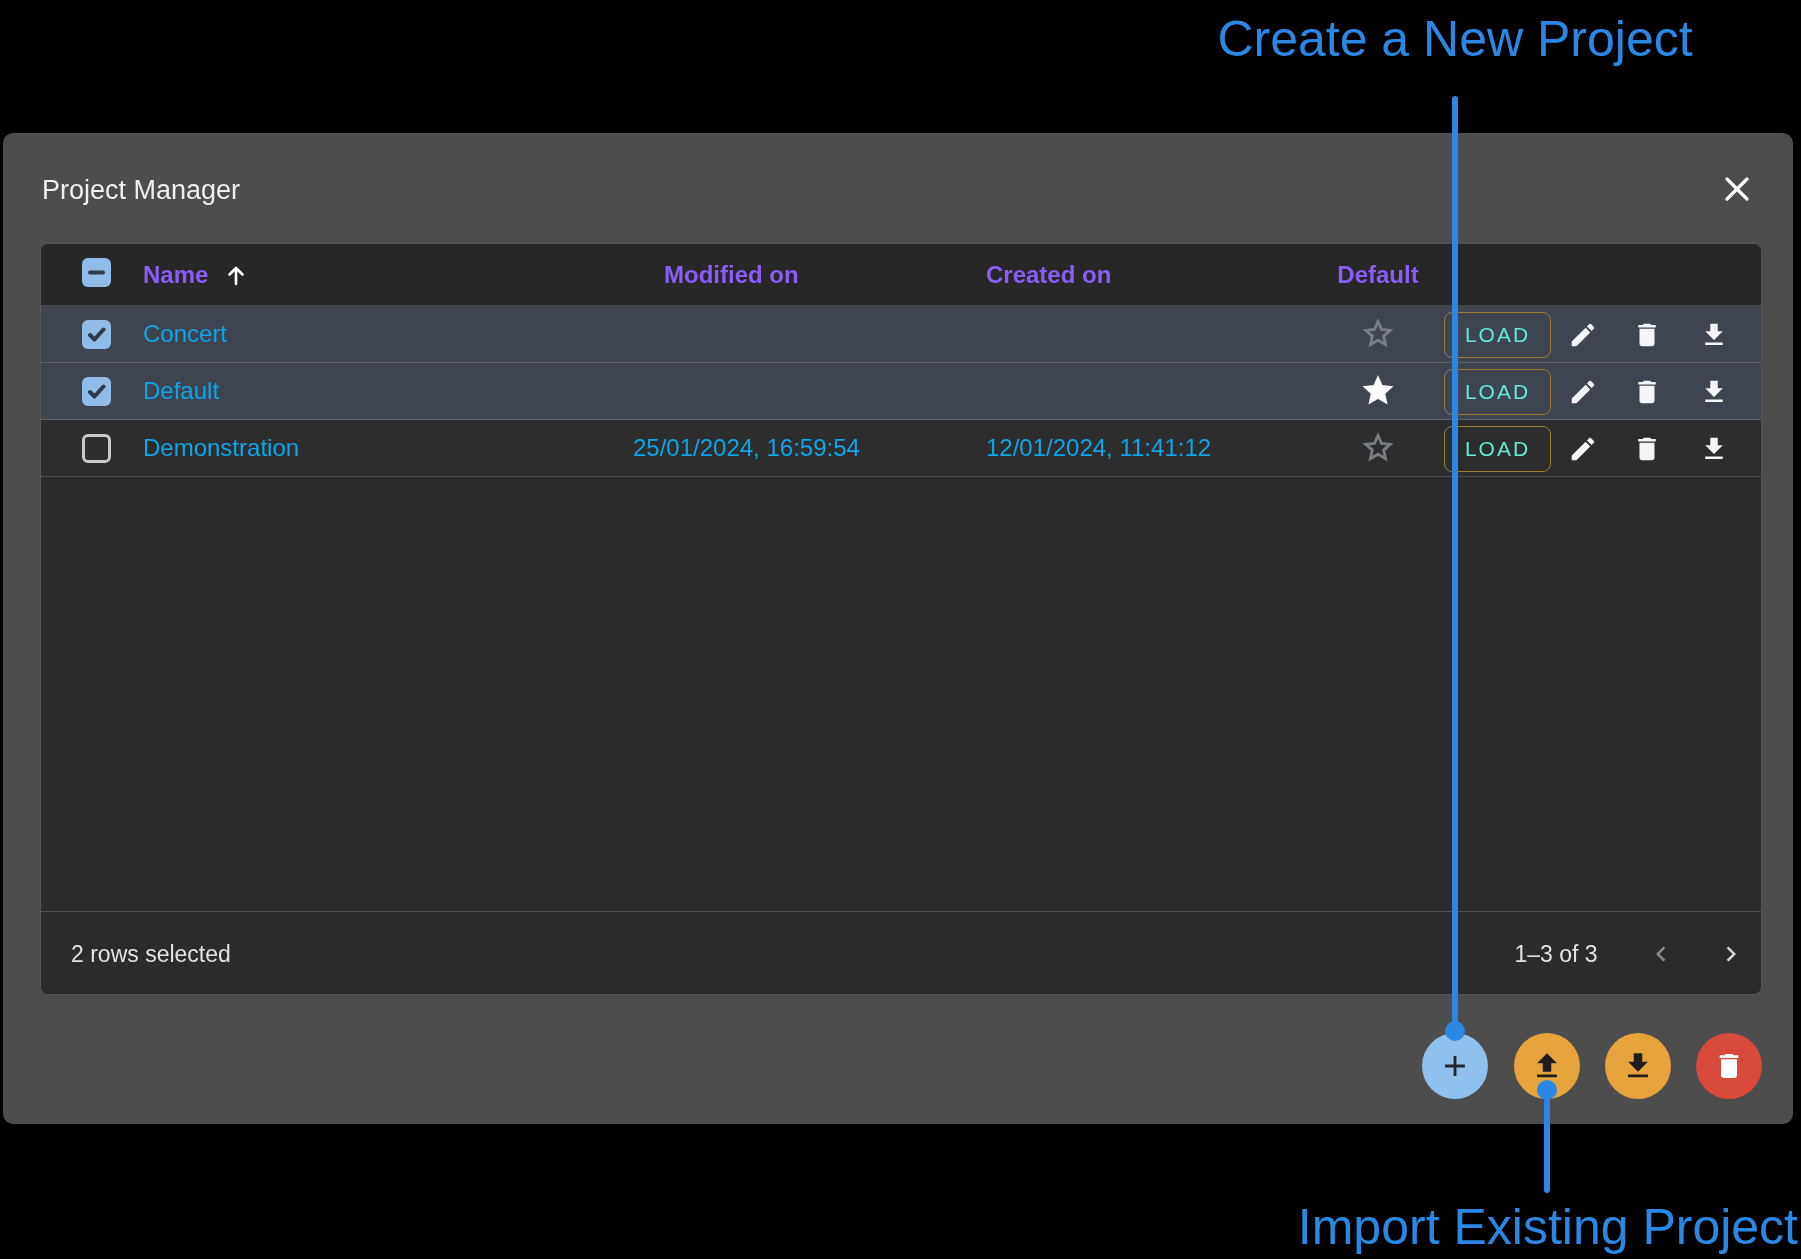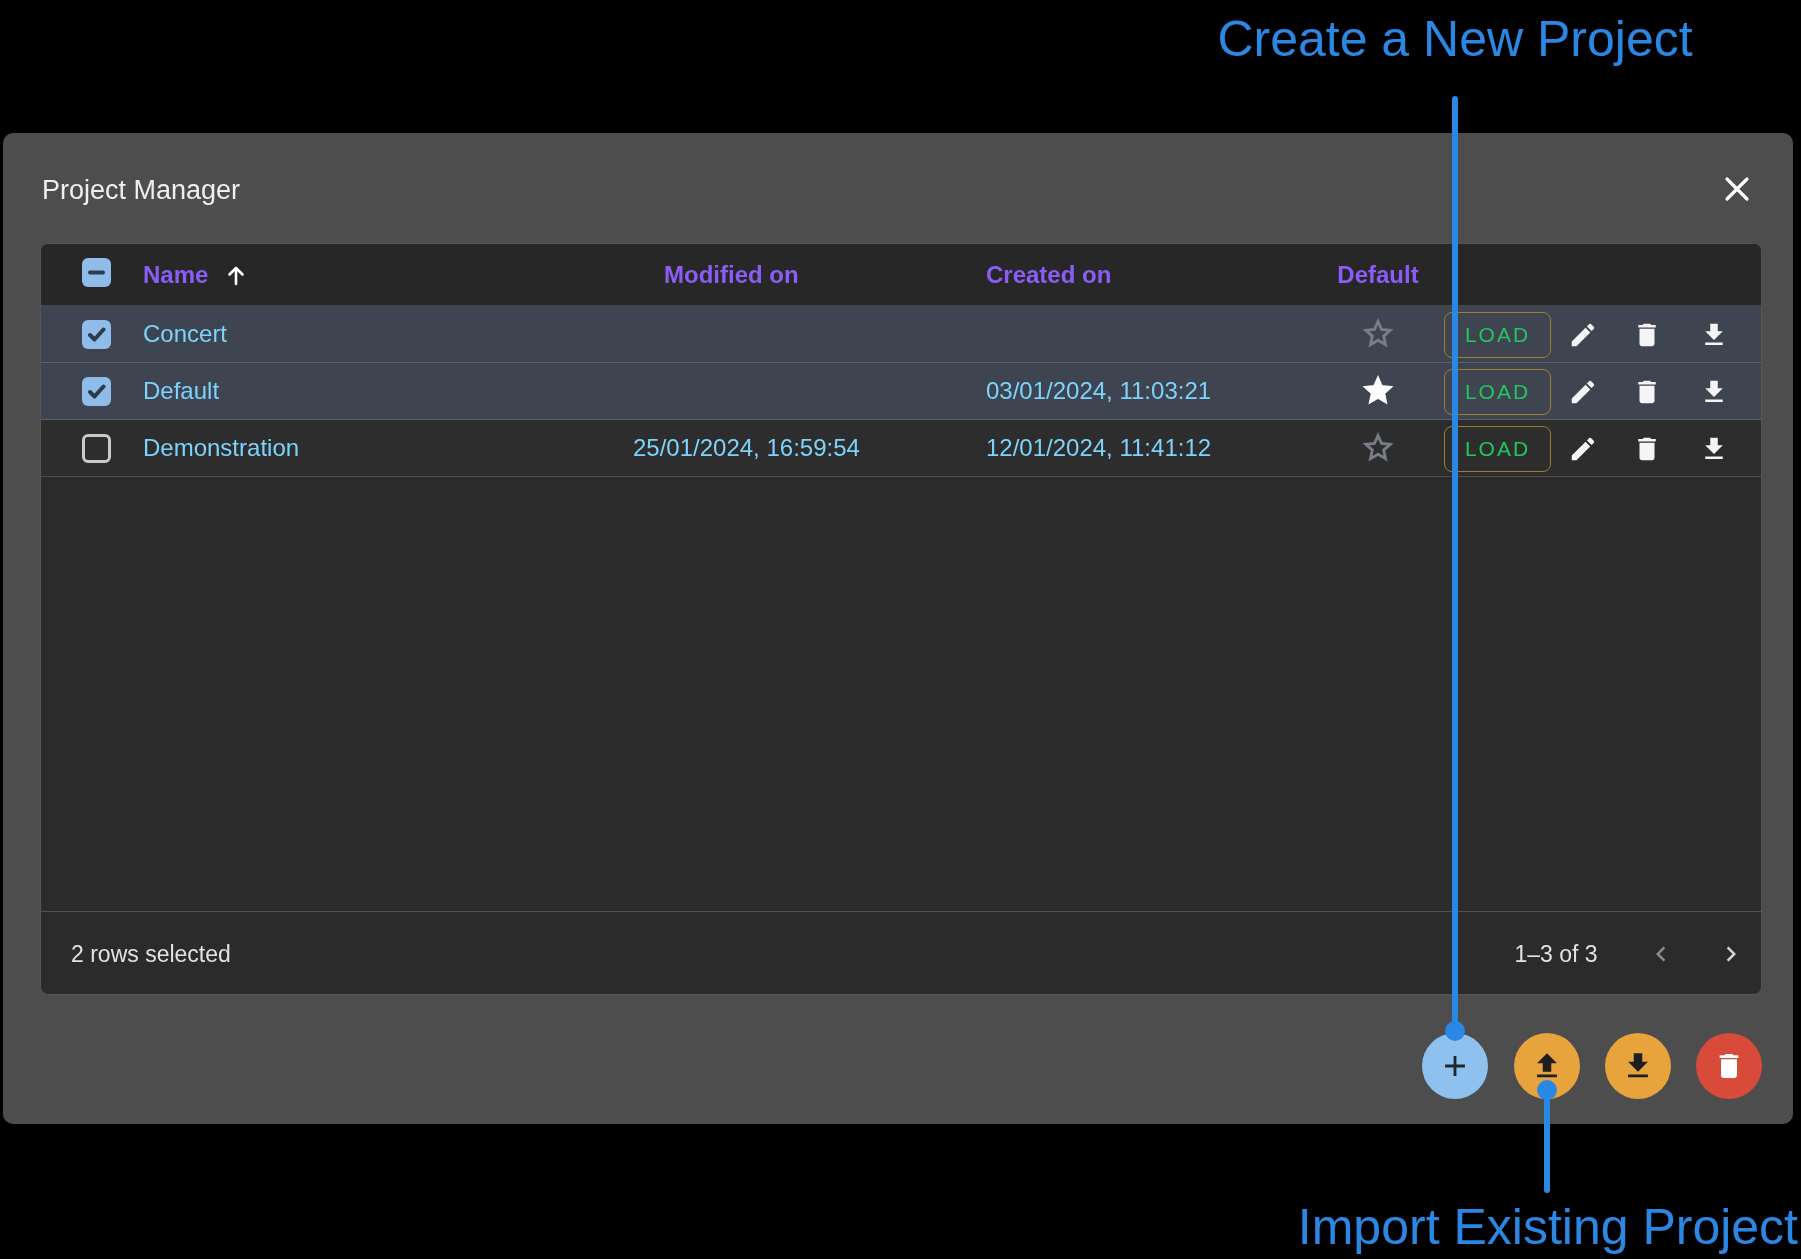--- a/index.html
+++ b/index.html
@@ -24,38 +24,38 @@
   #thead{position:absolute;left:0;top:0;width:100%;height:62px;background:#272727;border-bottom:1px solid #474747;box-sizing:border-box;}
   .hcell{position:absolute;top:0;height:62px;display:flex;align-items:center;color:#8b5cf6;font-size:24px;font-weight:600;}
   #h-name{left:102px;}
   #h-mod{left:592px;margin-left:31px;}
   #h-cre{left:945px;}
   #h-def{left:1267px;width:140px;justify-content:center;}
   #sort-arrow{margin-left:16px;}
   #rows{position:absolute;left:0;top:62px;width:100%;}
   .row{position:relative;width:100%;height:57px;background:#2d2d2d;border-bottom:1px solid rgba(255,255,255,0.16);box-sizing:border-box;}
   .row.selected{background:#3e4450;}
-  .cell{position:absolute;top:0;height:56px;display:flex;align-items:center;color:#7dd3fc;font-size:24px;white-space:nowrap;}
+  .cell{position:absolute;top:0;height:56px;display:flex;align-items:center;color:#0ea5e9;font-size:24px;white-space:nowrap;}
   .c-name{left:102px;}
   .c-mod{left:592px;}
   .c-cre{left:945px;}
   
   .cbwrap{position:absolute;left:27px;top:0;width:56px;height:56px;display:flex;align-items:center;justify-content:center;cursor:pointer;}
   .checkbox{width:29px;height:29px;border-radius:6px;box-sizing:border-box;border:3px solid #c9c9c9;display:flex;align-items:center;justify-content:center;}
   .checkbox.checked,.checkbox.indeterminate{background:#8fbce9;border:none;}
   .checkbox svg{display:none;}
   .checkbox.checked svg.check{display:block;}
   .checkbox.indeterminate svg.minus{display:block;}
   
   .starwrap{position:absolute;left:1267px;top:0;width:140px;height:56px;display:flex;align-items:center;justify-content:center;cursor:pointer;}
   .star path{fill:none;stroke:#787e87;stroke-width:2;}
   .star.filled path{fill:#ffffff;stroke:#ffffff;}
   
   .load-btn{position:absolute;left:1403px;top:6px;width:105px;height:44px;border-radius:8px;
-    border:1px solid #a07c31;background:transparent;color:#22c55e;font-size:21px;letter-spacing:2px;
+    border:1px solid #a07c31;background:transparent;color:#5eead4;font-size:21px;letter-spacing:2px;
     font-family:inherit;display:flex;align-items:center;justify-content:center;cursor:pointer;}
   .icon-btn{position:absolute;top:12px;width:34px;height:34px;display:flex;align-items:center;justify-content:center;cursor:pointer;}
   .i-edit{left:1525px;} .i-del{left:1589px;} .i-down{left:1656px;}
   
   #tfoot{position:absolute;left:0;top:667px;width:100%;height:85px;border-top:1px solid rgba(255,255,255,0.18);box-sizing:border-box;}
   #sel-count{position:absolute;left:30px;top:0;height:84px;display:flex;align-items:center;color:#e2e2e2;font-size:23px;}
   #page-range{position:absolute;left:1420px;top:0;width:190px;height:84px;display:flex;align-items:center;justify-content:center;color:#e2e2e2;font-size:23px;}
   .pg-btn{position:absolute;top:22px;width:40px;height:40px;display:flex;align-items:center;justify-content:center;cursor:pointer;}
   #pg-prev{left:1600px;} #pg-next{left:1670px;}
   
@@ -143,21 +143,20 @@
         <div class="row selected">
     <div class="cbwrap">
       <span class="checkbox checked">
 
         <svg class="check" width="19" height="19" viewBox="0 0 19 19">
           <path d="M3 10 l4.5 4.5 L16.5 4.5" fill="none" stroke="#2e3b4c" stroke-width="4" stroke-linecap="round" stroke-linejoin="round"></path>
         </svg>
       </span>
     </div>
     <div class="cell c-name">Default</div>
-    <div class="cell c-cre">03/01/2024, 11:03:21</div>
     <div class="starwrap">
       <svg class="star filled" width="34" height="34" viewBox="0 0 24 24">
         <path d="M12 3.2 l2.5 5.6 6.1.6 -4.6 4.1 1.3 6 -5.3-3.1 -5.3 3.1 1.3-6 -4.6-4.1 6.1-.6z"></path>
       </svg>
     </div>
     <div class="load-btn">LOAD</div>
     <div class="icon-btn i-edit">
       <svg width="30" height="30" viewBox="0 0 24 24">
               <path d="M3 17.25V21h3.75L17.81 9.94l-3.75-3.75L3 17.25zM20.71 7.04c.39-.39.39-1.02 0-1.41l-2.34-2.34a.9959.9959 0 0 0-1.41 0l-1.83 1.83 3.75 3.75 1.83-1.83z" fill="#f5f5f5"></path>
             </svg>

